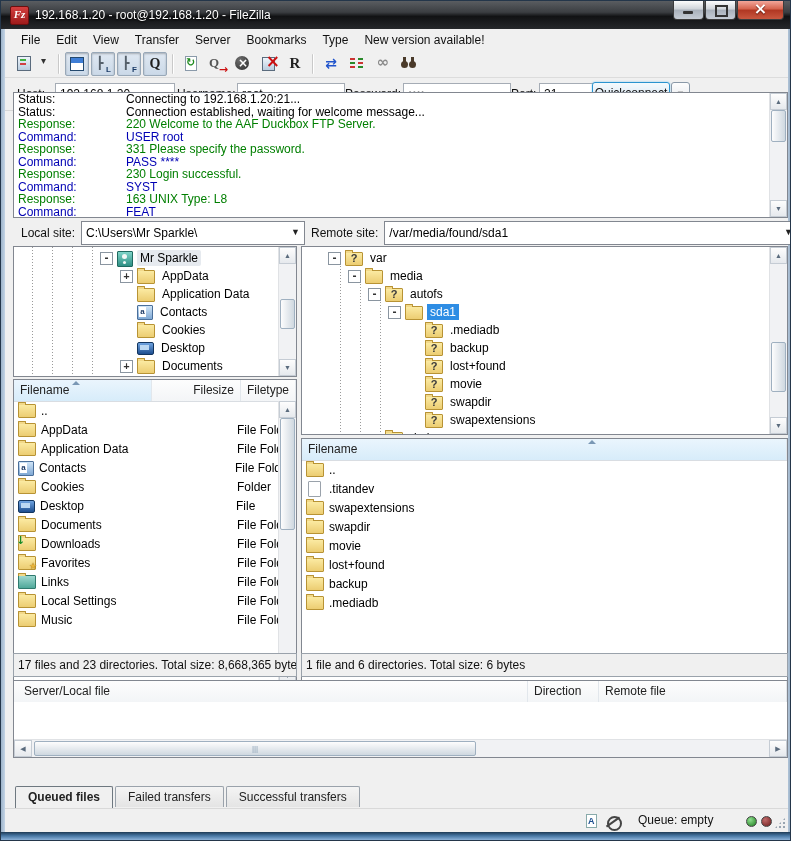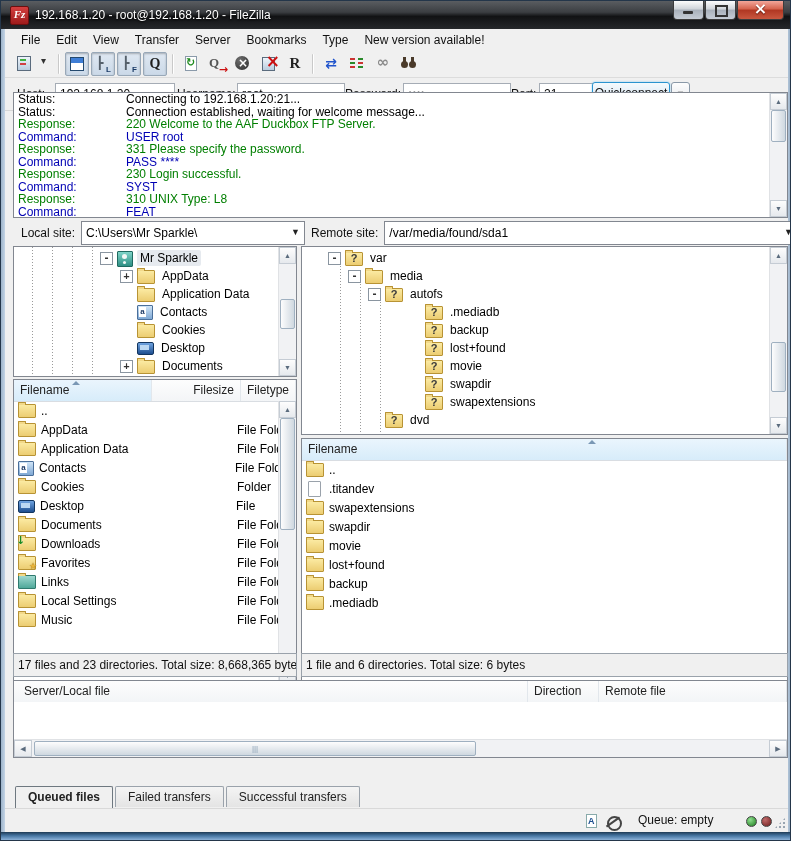--- a/index.html
+++ b/index.html
@@ -281,21 +281,21 @@
           <div class="logrow" data-kind="response">
     <span class="logpfx">Response:</span>
     <span class="logmsg">230 Login successful.</span>
   </div>
           <div class="logrow" data-kind="command">
     <span class="logpfx">Command:</span>
     <span class="logmsg">SYST</span>
   </div>
           <div class="logrow" data-kind="response">
     <span class="logpfx">Response:</span>
-    <span class="logmsg">310 UNIX Type: L8</span>
+    <span class="logmsg">163 UNIX Type: L8</span>
   </div>
           <div class="logrow" data-kind="command">
     <span class="logpfx">Command:</span>
     <span class="logmsg">FEAT</span>
   </div>
         </div>
       <div class="vscroll">
         <div class="sbtn up">▲</div>
         <div class="thumb" style="left:1px;width:13px;top:17px;height:30px;"></div>
         <div class="sbtn down">▼</div>
@@ -385,20 +385,26 @@
     <span class="tind" data-ind="2"></span>
     <span class="exp" data-exp="minus"></span>
     <span class="ficon" data-icon="folder"></span>
     <span class="tlabel">media</span>
   </div>
           <div class="titem" data-state="">
     <span class="tind" data-ind="3"></span>
     <span class="exp" data-exp="minus"></span>
     <span class="ficon" data-icon="qfolder"></span>
     <span class="tlabel">autofs</span>
+  </div>
+          <div class="titem" data-state="selected">
+    <span class="tind" data-ind="4"></span>
+    <span class="exp" data-exp="minus"></span>
+    <span class="ficon" data-icon="folder"></span>
+    <span class="tlabel">sda1</span>
   </div>
           <div class="titem" data-state="">
     <span class="tind" data-ind="5"></span>
     <span class="exp" data-exp="none"></span>
     <span class="ficon" data-icon="qfolder"></span>
     <span class="tlabel">.mediadb</span>
   </div>
           <div class="titem" data-state="">
     <span class="tind" data-ind="5"></span>
     <span class="exp" data-exp="none"></span>

